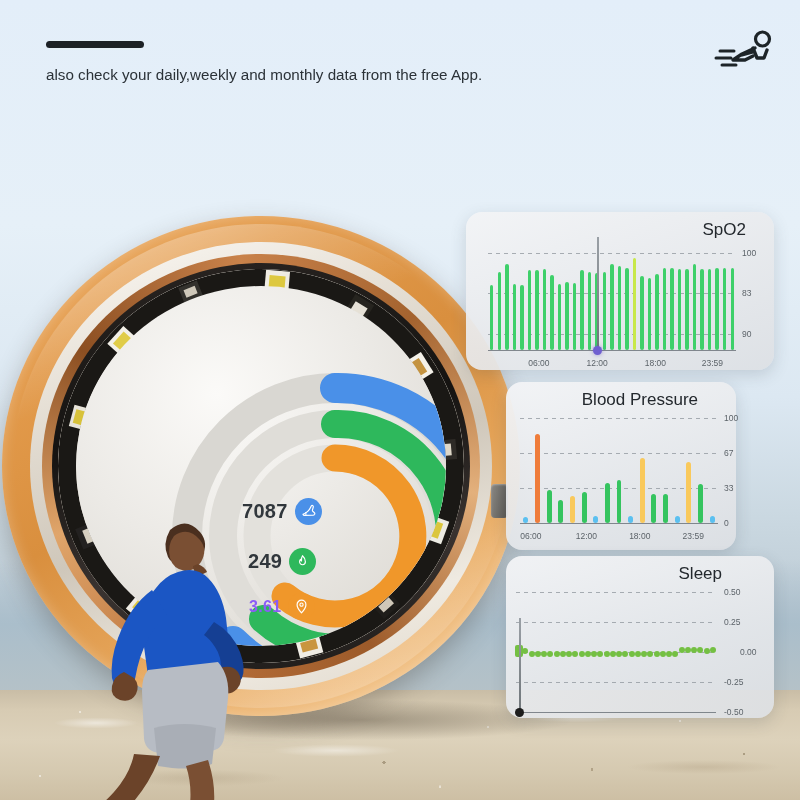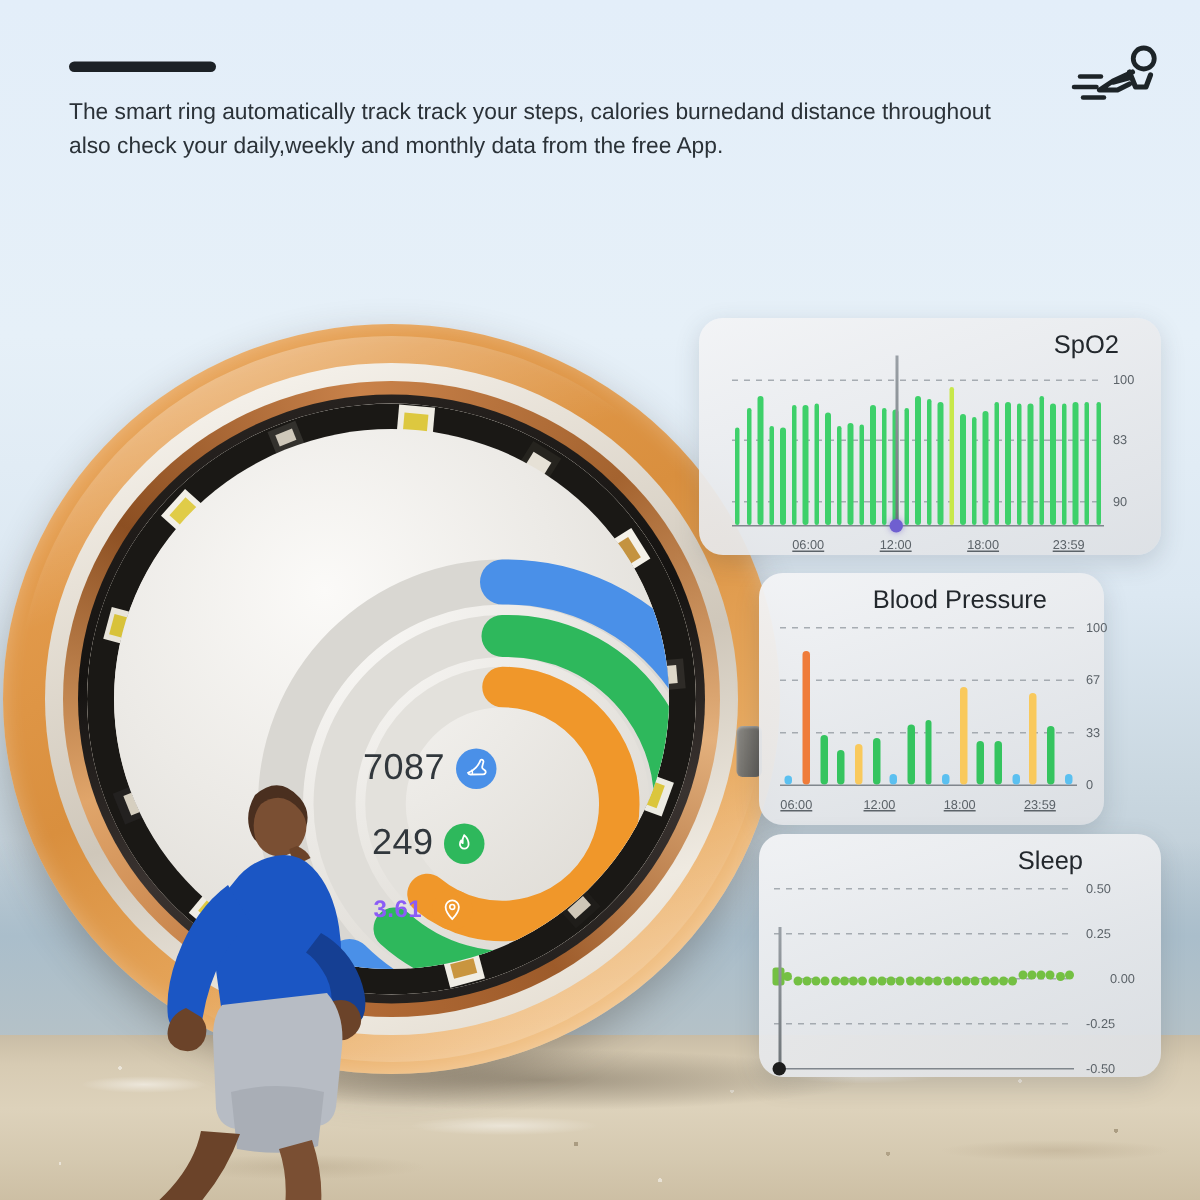--- a/index.html
+++ b/index.html
@@ -95,21 +95,21 @@
     border-radius:4px;
     background:linear-gradient(100deg,#8d8b86,#6e6c67 55%,#55534f);
     box-shadow:inset 0 1px 2px rgba(255,255,255,.35);
   }
 
   
   #arcs { position:absolute; left:74px; top:70px; width:370px; height:360px; }
 
   
   .metric { position:absolute; display:flex; align-items:center; gap:7px; }
-  .metric-value { font-size:24px; font-weight:normal; color:#31373c; letter-spacing:.3px; }
+  .metric-value { font-size:20px; font-weight:bold; color:#31373c; letter-spacing:.3px; }
   .metric-value.small { font-size:16px; color:#8b5cf6; font-weight:bold; }
   .metric-badge {
     width:27px; height:27px; border-radius:50%;
     display:flex; align-items:center; justify-content:center;
   }
   #metric-steps { left:240px; top:282px; }
   #metric-calories { left:246px; top:332px; }
   #metric-distance { left:247px; top:377px; }
 
   
@@ -130,42 +130,41 @@
   #card-sleep { left:506px; top:556px;  width:268px; height:162px; }
   #card-spo2 .card-title  { right:28px; left:auto; }
   #card-bp .card-title    { right:38px; left:auto; }
   #card-sleep .card-title { right:52px; left:auto; }
 
   .plot { position:absolute; }
   .gridline { position:absolute; height:1px; width:100%;
     background:repeating-linear-gradient(90deg,#8f969d 0 4px, transparent 4px 8px); opacity:.75; }
   .gridline.solid { background:#6e757c; opacity:.85; }
   .ytick { position:absolute; font-size:8.5px; color:#5c6369; white-space:nowrap; }
-  .xtick { position:absolute; font-size:8.5px; color:#5c6369; transform:translateX(-50%); white-space:nowrap;text-decoration:underline; }
+  .xtick { position:absolute; font-size:8.5px; color:#5c6369; transform:translateX(-50%); white-space:nowrap; }
   .bar { position:absolute; bottom:0; border-radius:3px; }
   .dot { position:absolute; border-radius:50%; background:#74c043; }
   .cursor-line { position:absolute; width:1.6px;
     background:linear-gradient(180deg,#9aa0a6,#6f7579); }
   .cursor-dot { position:absolute; width:9px; height:9px; border-radius:50%;
     background:#6f5fd0; box-shadow:0 0 4px rgba(90,70,190,.5); }
   .cursor-dot.dark { background:#1d1d1d; box-shadow:none; }
 </style>
 </head>
 <body>
 
 <div id="bg-sky"></div>
 <div id="bg-sea"></div>
 <div id="bg-sand"></div>
 <div id="bg-sand-grain"></div>
 <div id="ring-shadow"></div>
 
 <div id="header">
   <div id="title-rule"></div>
   <div id="intro">
-    <div>The smart ring automatically track track your steps, calories burnedand distance throughout</div>
     <div>also check your daily,weekly and monthly data from the free App.</div>
   </div>
 </div>
 
 <svg id="runner-icon" viewBox="0 0 66 62">
   <circle cx="50.5" cy="15" r="7" fill="none" stroke="#1d2428" stroke-width="3.2"></circle>
   <path d="M43 24 L30 30 L21 36 L33 36 L41 32" fill="none" stroke="#1d2428" stroke-width="3.4" stroke-linejoin="round" stroke-linecap="round"></path>
   <path d="M41 24 L45 34 L52 34 L55 26" fill="none" stroke="#1d2428" stroke-width="3.4" stroke-linejoin="round" stroke-linecap="round"></path>
   <path d="M41 28 L30 31" fill="none" stroke="#1d2428" stroke-width="3" stroke-linecap="round"></path>
   <line x1="8" y1="27" x2="22" y2="27" stroke="#1d2428" stroke-width="3" stroke-linecap="round"></line>

